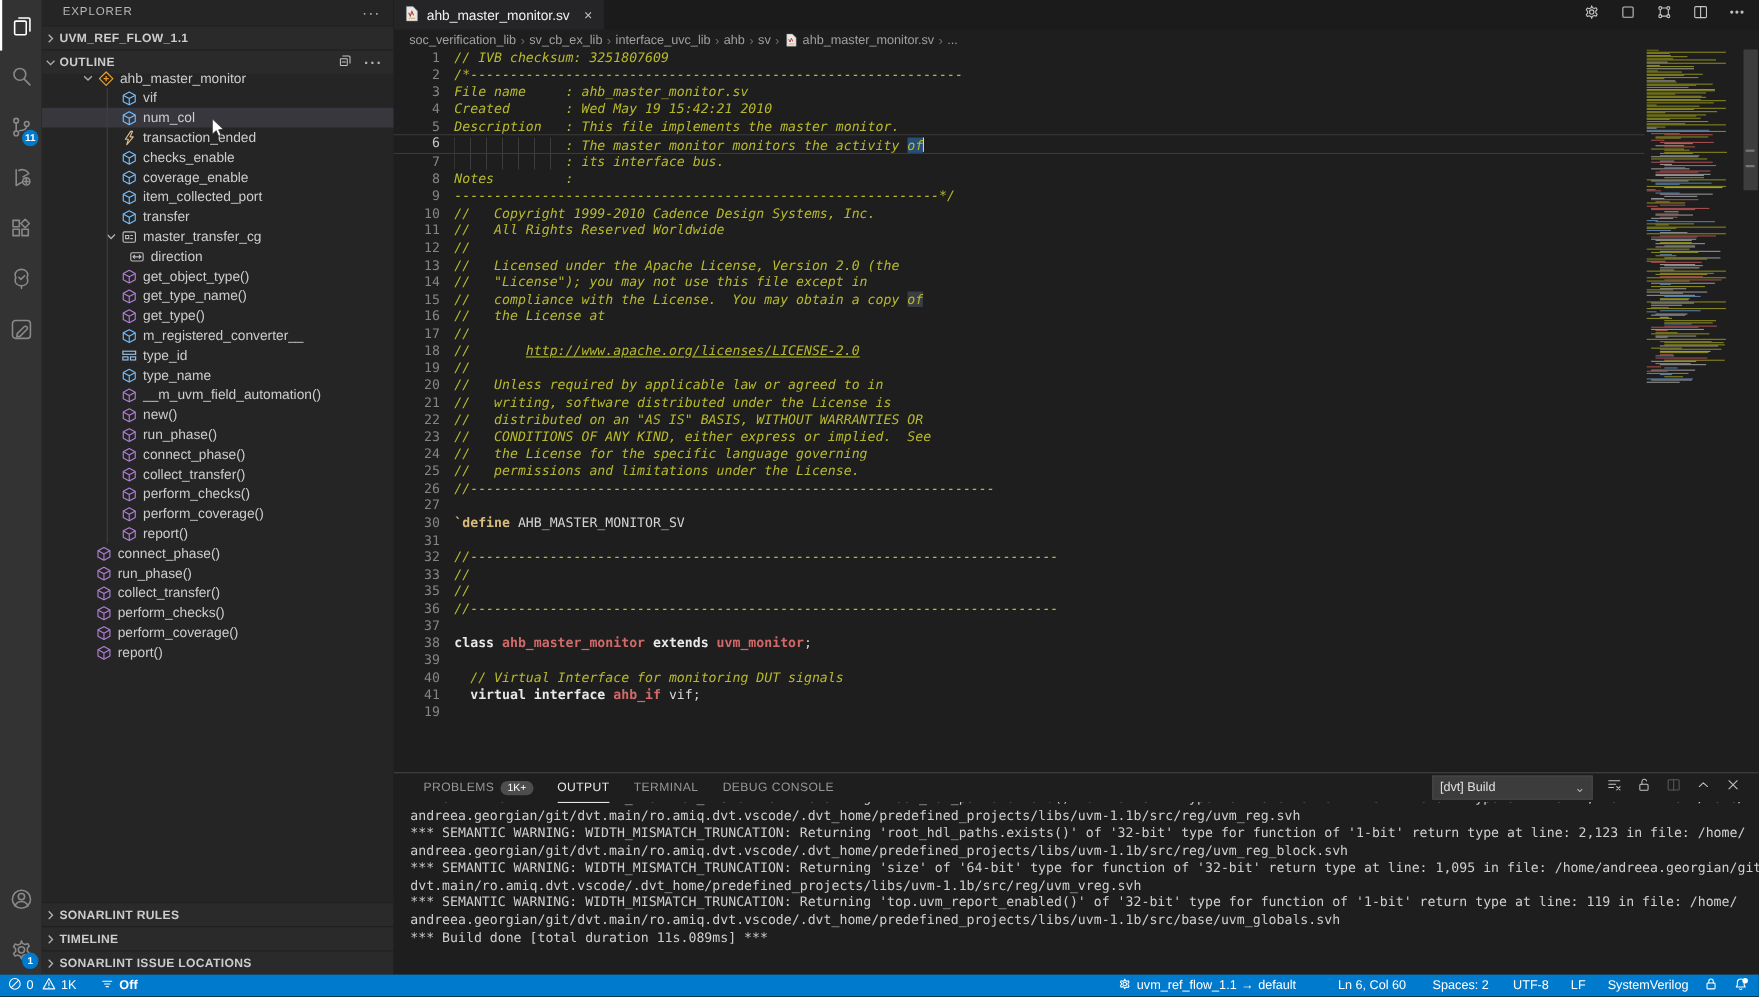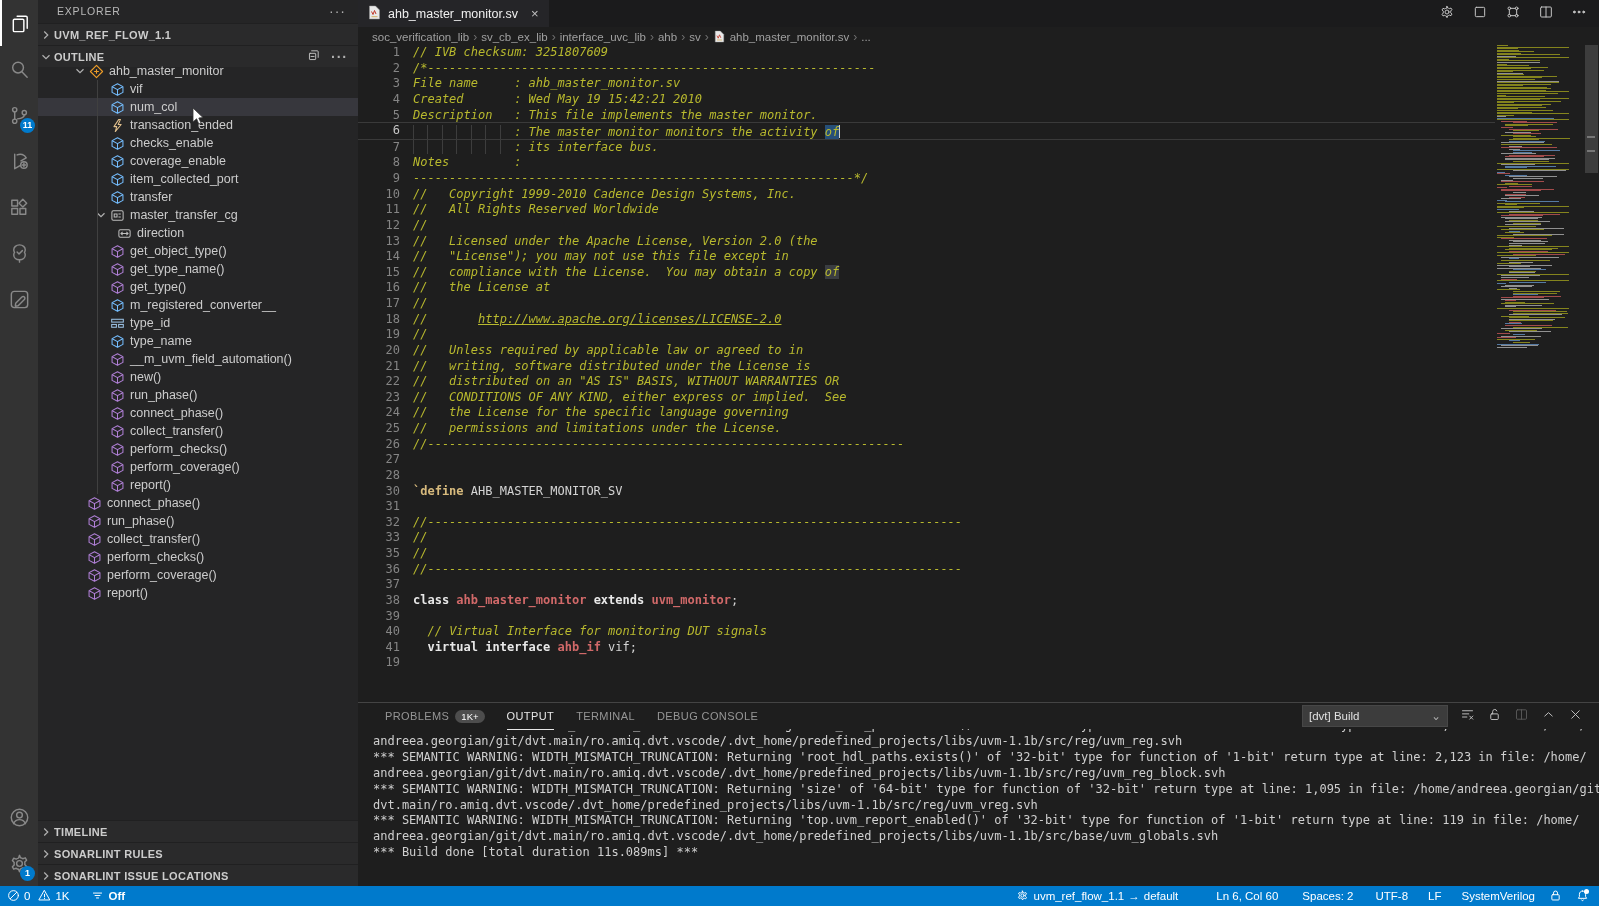--- a/index.html
+++ b/index.html
@@ -503,29 +503,29 @@
         </div>
       </div>
     <div id="tree-guide" class="abs" style="position:absolute;"></div>
     <div id="sb-bottom">
         <div class="sec-row">
           <span class="chev">
             <svg viewBox="0 0 16 16" width="14" height="14" fill="none" stroke="currentColor" stroke-width="1.4">
               <path d="M6 4l4 4-4 4"></path>
             </svg>
           </span>
-          <span>TIMELINE</span>
+          <span>SONARLINT RULES</span>
         </div>
         <div class="sec-row">
           <span class="chev">
             <svg viewBox="0 0 16 16" width="14" height="14" fill="none" stroke="currentColor" stroke-width="1.4">
               <path d="M6 4l4 4-4 4"></path>
             </svg>
           </span>
-          <span>SONARLINT RULES</span>
+          <span>TIMELINE</span>
         </div>
         <div class="sec-row">
           <span class="chev">
             <svg viewBox="0 0 16 16" width="14" height="14" fill="none" stroke="currentColor" stroke-width="1.4">
               <path d="M6 4l4 4-4 4"></path>
             </svg>
           </span>
           <span>SONARLINT ISSUE LOCATIONS</span>
         </div>
       </div>
@@ -611,21 +611,20 @@
         <div class="cl"><span class="ln">18</span><span class="lc"><span class="cmt">//       </span><span class="cmt url">http://www.apache.org/licenses/LICENSE-2.0</span></span></div>
         <div class="cl"><span class="ln">19</span><span class="lc"><span class="cmt">//</span></span></div>
         <div class="cl"><span class="ln">20</span><span class="lc"><span class="cmt">//   Unless required by applicable law or agreed to in</span></span></div>
         <div class="cl"><span class="ln">21</span><span class="lc"><span class="cmt">//   writing, software distributed under the License is</span></span></div>
         <div class="cl"><span class="ln">22</span><span class="lc"><span class="cmt">//   distributed on an "AS IS" BASIS, WITHOUT WARRANTIES OR</span></span></div>
         <div class="cl"><span class="ln">23</span><span class="lc"><span class="cmt">//   CONDITIONS OF ANY KIND, either express or implied.  See</span></span></div>
         <div class="cl"><span class="ln">24</span><span class="lc"><span class="cmt">//   the License for the specific language governing</span></span></div>
         <div class="cl"><span class="ln">25</span><span class="lc"><span class="cmt">//   permissions and limitations under the License.</span></span></div>
         <div class="cl"><span class="ln">26</span><span class="lc"><span class="cmt">//------------------------------------------------------------------</span></span></div>
         <div class="cl"><span class="ln">27</span><span class="lc"></span></div>
-        <div class="cl"><span class="ln">28</span><span class="lc"></span></div>
         <div class="cl"><span class="ln">30</span><span class="lc"><span class="mac">`define</span><span class="pln"> AHB_MASTER_MONITOR_SV</span></span></div>
         <div class="cl"><span class="ln">31</span><span class="lc"></span></div>
         <div class="cl"><span class="ln">32</span><span class="lc"><span class="cmt">//--------------------------------------------------------------------------</span></span></div>
         <div class="cl"><span class="ln">33</span><span class="lc"><span class="cmt">//</span></span></div>
         <div class="cl"><span class="ln">35</span><span class="lc"><span class="cmt">//</span></span></div>
         <div class="cl"><span class="ln">36</span><span class="lc"><span class="cmt">//--------------------------------------------------------------------------</span></span></div>
         <div class="cl"><span class="ln">37</span><span class="lc"></span></div>
         <div class="cl"><span class="ln">38</span><span class="lc"><span class="kw">class</span><span class="pln"> </span><span class="typ">ahb_master_monitor</span><span class="kw"> extends</span><span class="pln"> </span><span class="typ">uvm_monitor</span><span class="pln">;</span></span></div>
         <div class="cl"><span class="ln">39</span><span class="lc"></span></div>
         <div class="cl"><span class="ln">40</span><span class="lc"><span class="pln">  </span><span class="cmt">// Virtual Interface for monitoring DUT signals</span></span></div>

